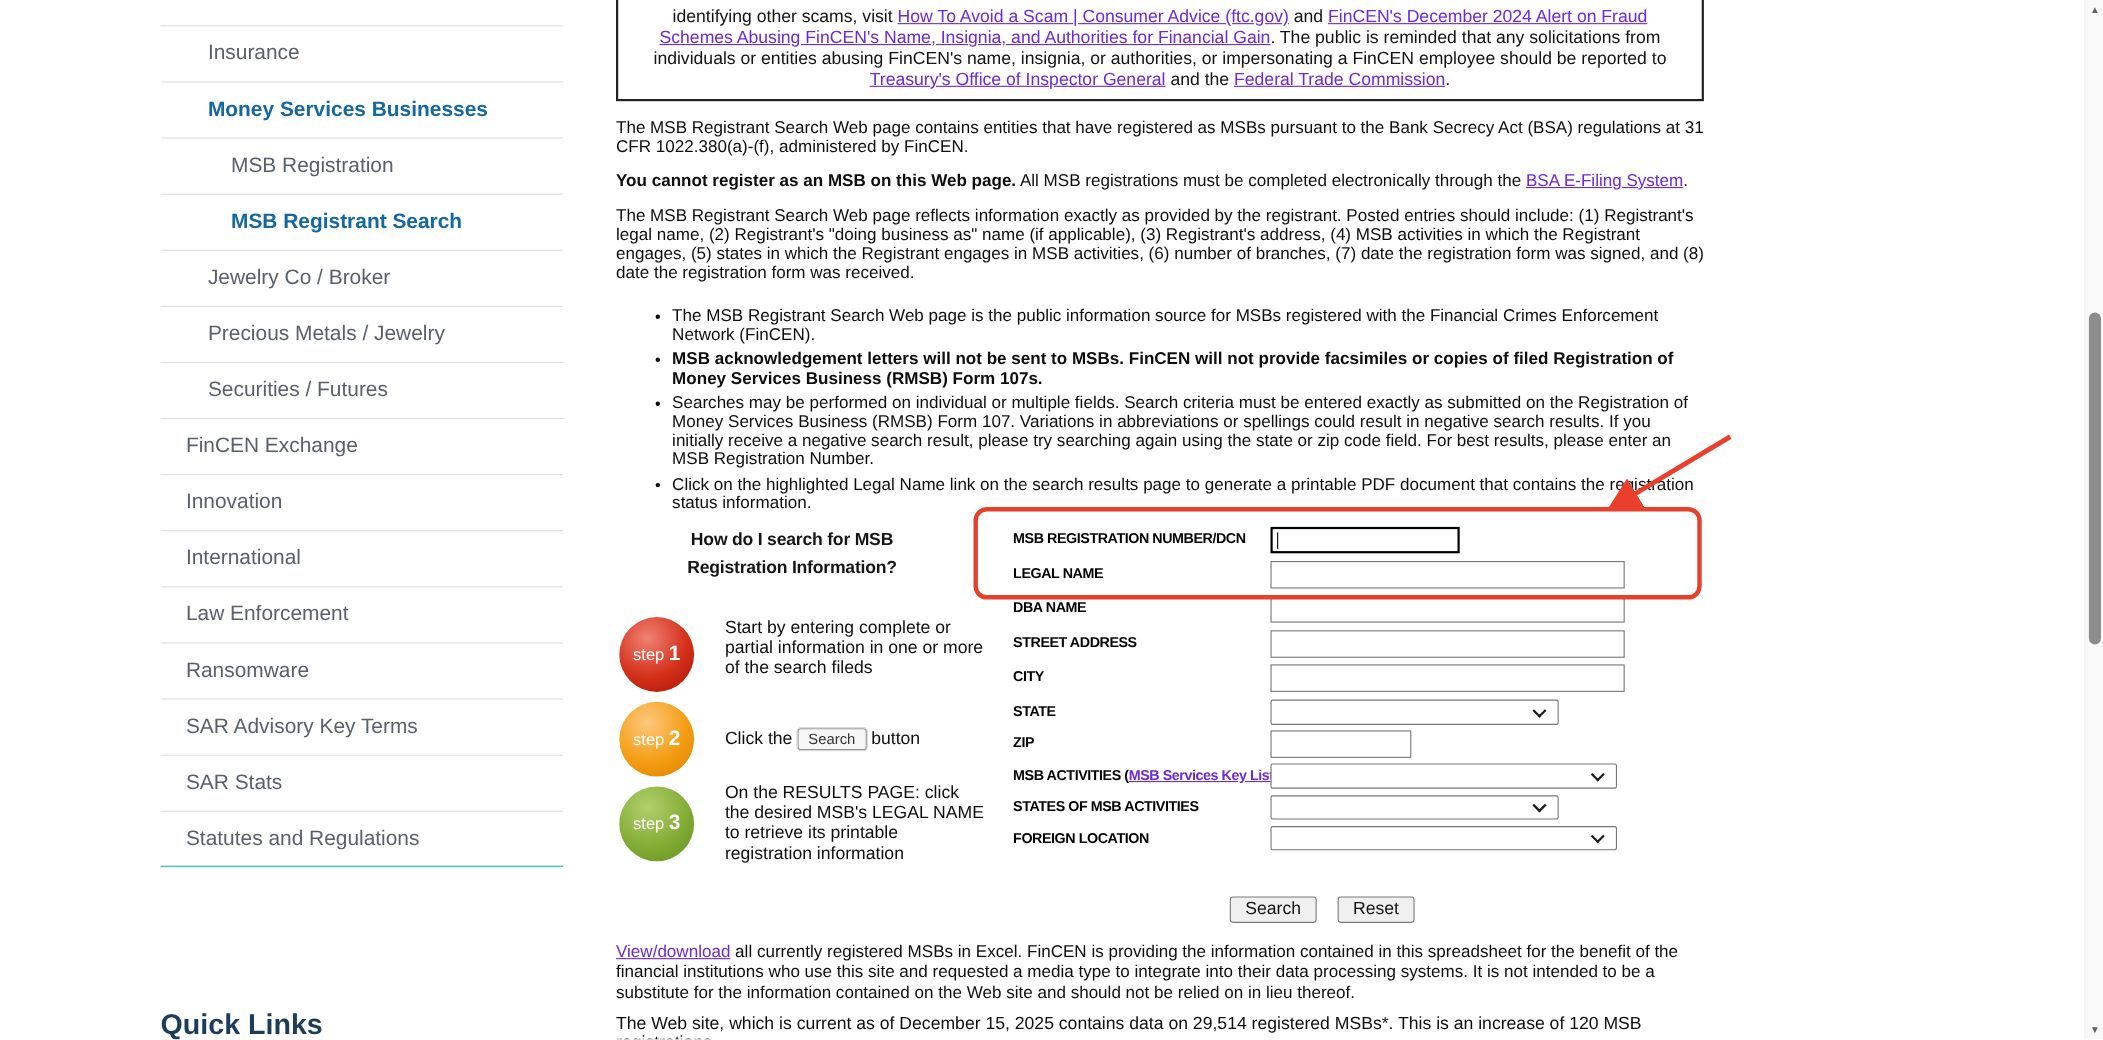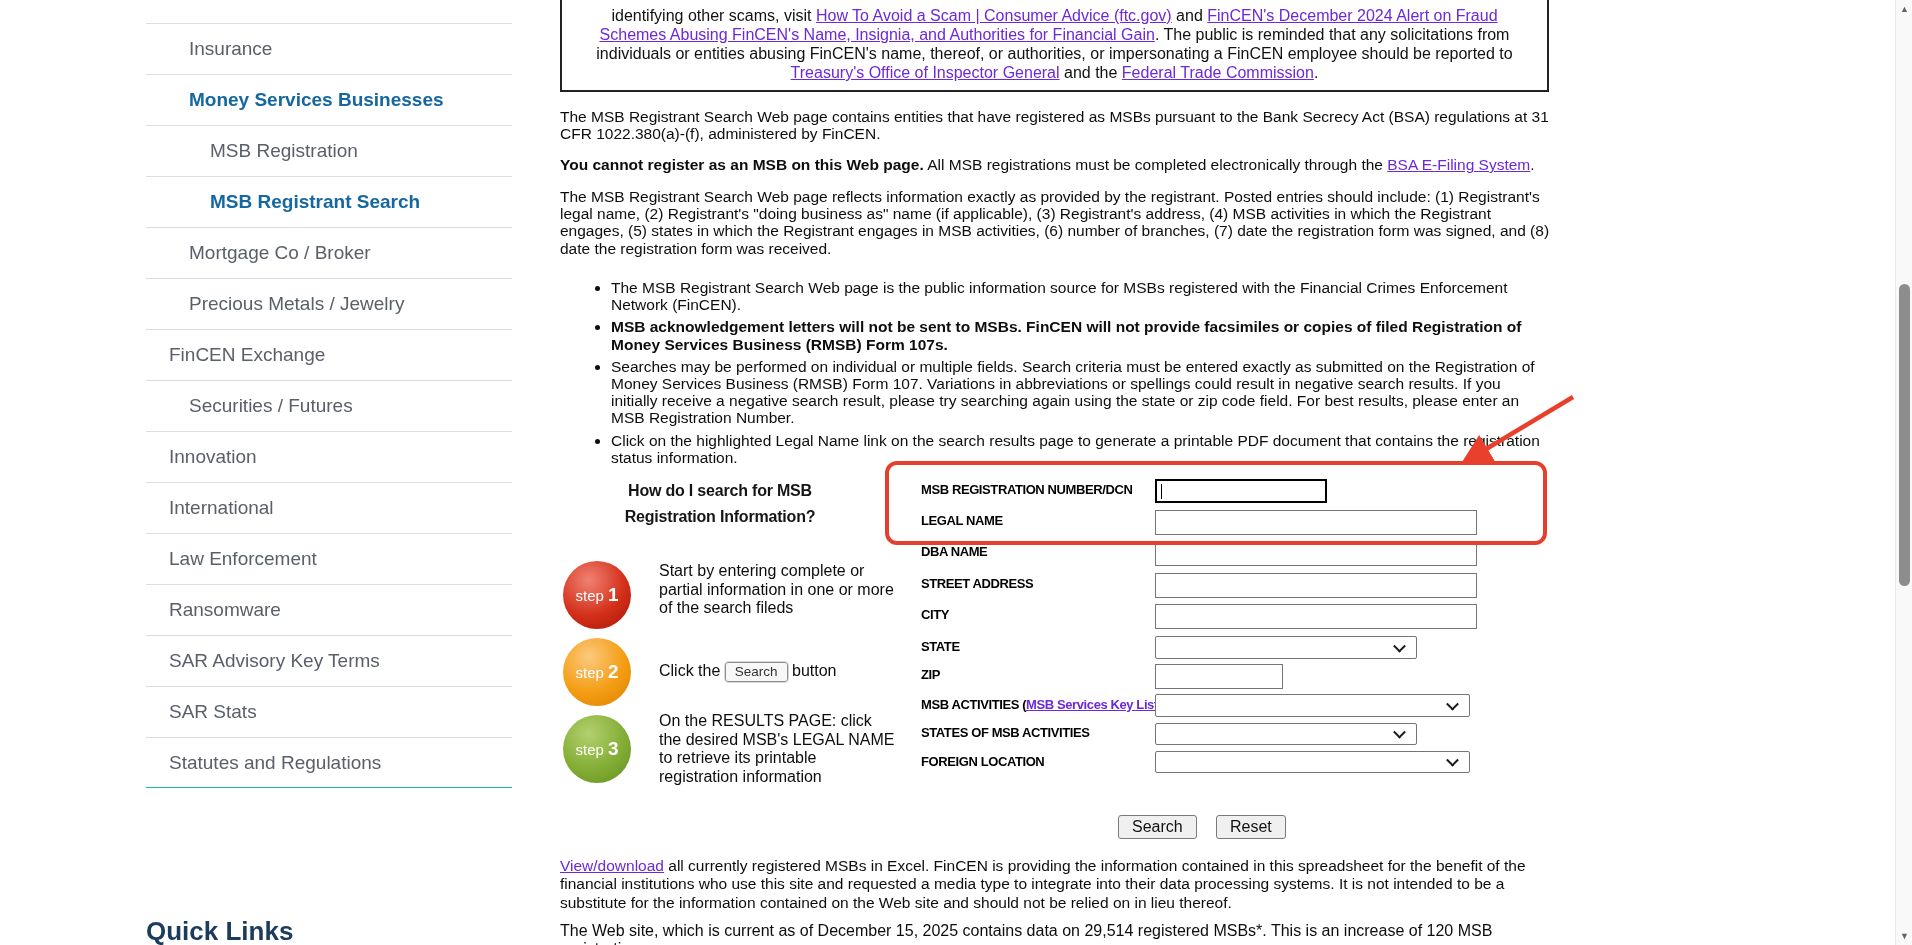--- a/index.html
+++ b/index.html
@@ -97,40 +97,40 @@
 </head>
 <body>
 
 <div class="page">
 
   <nav class="sidebar">
     <div class="side-item lvl1">Insurance</div>
     <div class="side-item lvl1 active">Money Services Businesses</div>
     <div class="side-item lvl2">MSB Registration</div>
     <div class="side-item lvl2 active">MSB Registrant Search</div>
-    <div class="side-item lvl1">Mortgage Co / Broker</div>
+    <div class="side-item lvl1">Jewelry Co / Broker</div>
     <div class="side-item lvl1">Precious Metals / Jewelry</div>
+    <div class="side-item lvl1">Securities / Futures</div>
     <div class="side-item lvl0">FinCEN Exchange</div>
-    <div class="side-item lvl1">Securities / Futures</div>
     <div class="side-item lvl0">Innovation</div>
     <div class="side-item lvl0">International</div>
     <div class="side-item lvl0">Law Enforcement</div>
     <div class="side-item lvl0">Ransomware</div>
     <div class="side-item lvl0">SAR Advisory Key Terms</div>
     <div class="side-item lvl0">SAR Stats</div>
     <div class="side-item lvl0 last">Statutes and Regulations</div>
   </nav>
   <div class="quick-links">Quick Links</div>
 
   <main class="content">
 
     <div class="alert-box">
       <span>identifying other scams, visit </span><a class="link">How To Avoid a Scam | Consumer Advice (ftc.gov)</a><span> and </span><a class="link">FinCEN's December 2024 Alert on Fraud</a><br>
       <a class="link">Schemes Abusing FinCEN's Name, Insignia, and Authorities for Financial Gain</a><span>. The public is reminded that any solicitations from</span><br>
-      <span>individuals or entities abusing FinCEN's name, thereof, or authorities, or impersonating a FinCEN employee should be reported to</span><br>
+      <span>individuals or entities abusing FinCEN's name, insignia, or authorities, or impersonating a FinCEN employee should be reported to</span><br>
       <a class="link">Treasury's Office of Inspector General</a><span> and the </span><a class="link">Federal Trade Commission</a><span>.</span>
     </div>
 
     <p class="para" style="top:108px">The MSB Registrant Search Web page contains entities that have registered as MSBs pursuant to the Bank Secrecy Act (BSA) regulations at 31 CFR 1022.380(a)-(f), administered by FinCEN.</p>
 
     <p class="para" style="top:156px">
       <b>You cannot register as an MSB on this Web page.</b><span> All MSB registrations must be completed electronically through the </span><a class="link">BSA E-Filing System</a><span>.</span>
     </p>
 
     <p class="para" style="top:188px">The MSB Registrant Search Web page reflects information exactly as provided by the registrant. Posted entries should include: (1) Registrant's legal name, (2) Registrant's "doing business as" name (if applicable), (3) Registrant's address, (4) MSB activities in which the Registrant engages, (5) states in which the Registrant engages in MSB activities, (6) number of branches, (7) date the registration form was signed, and (8) date the registration form was received.</p>

